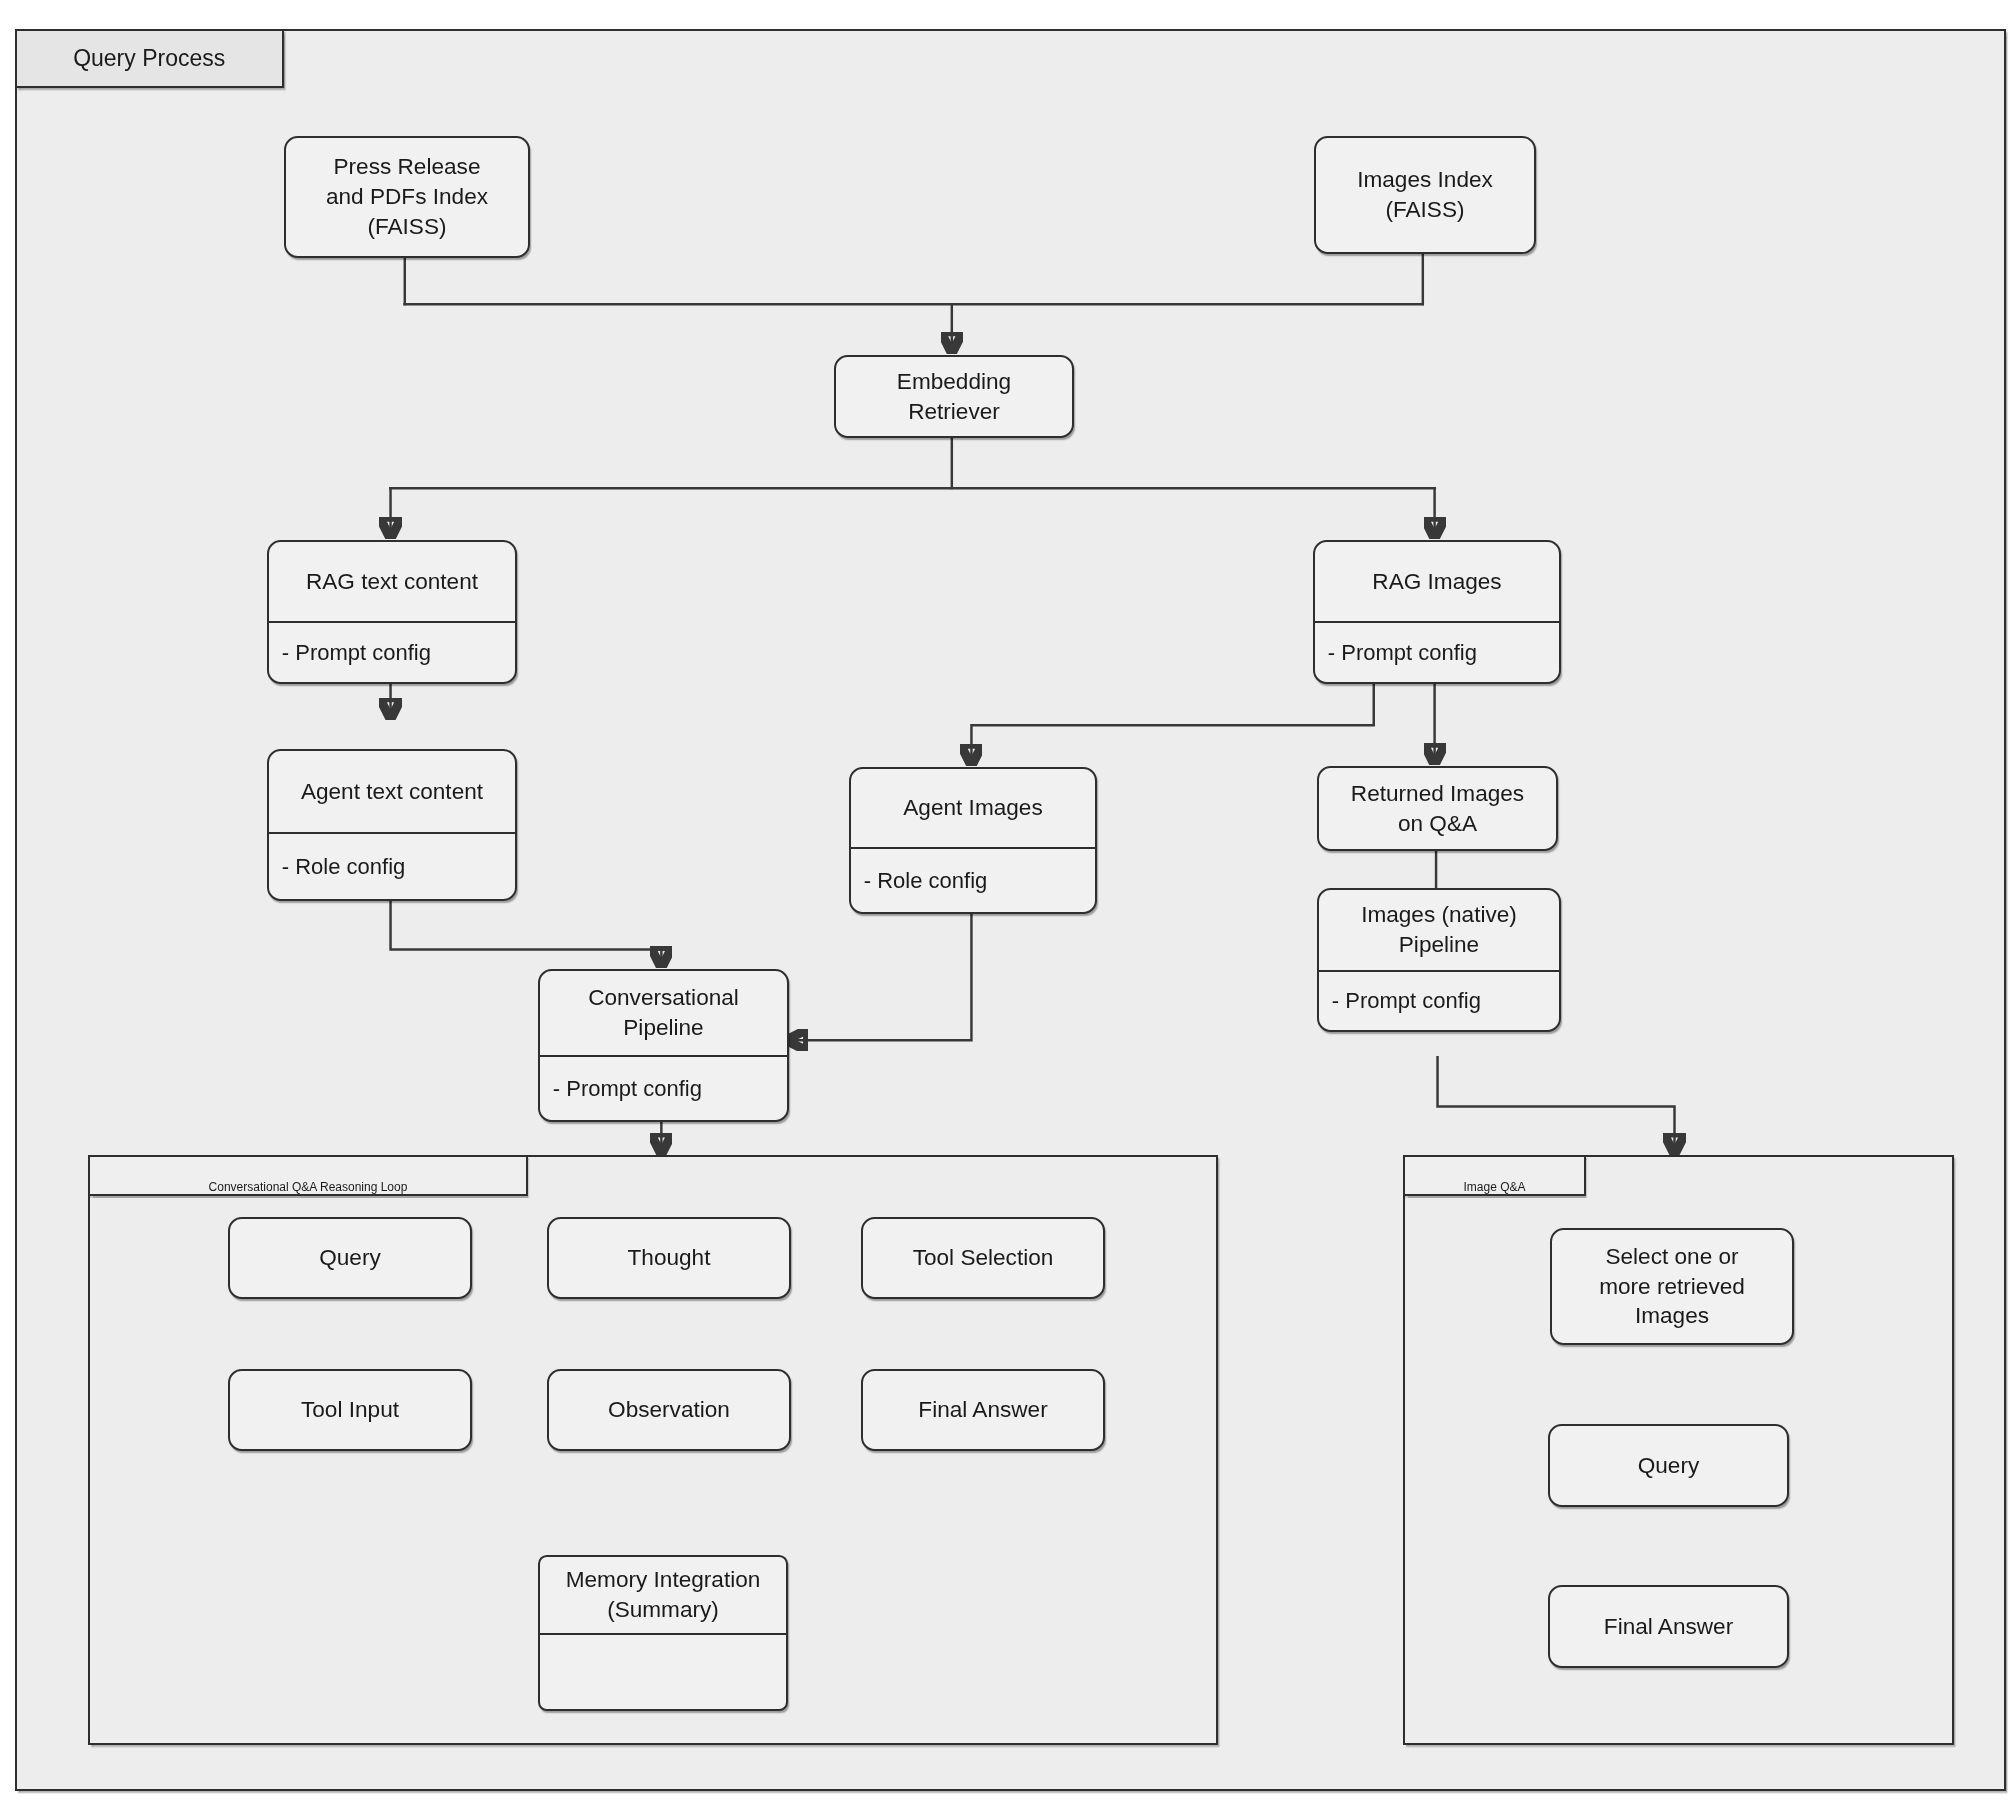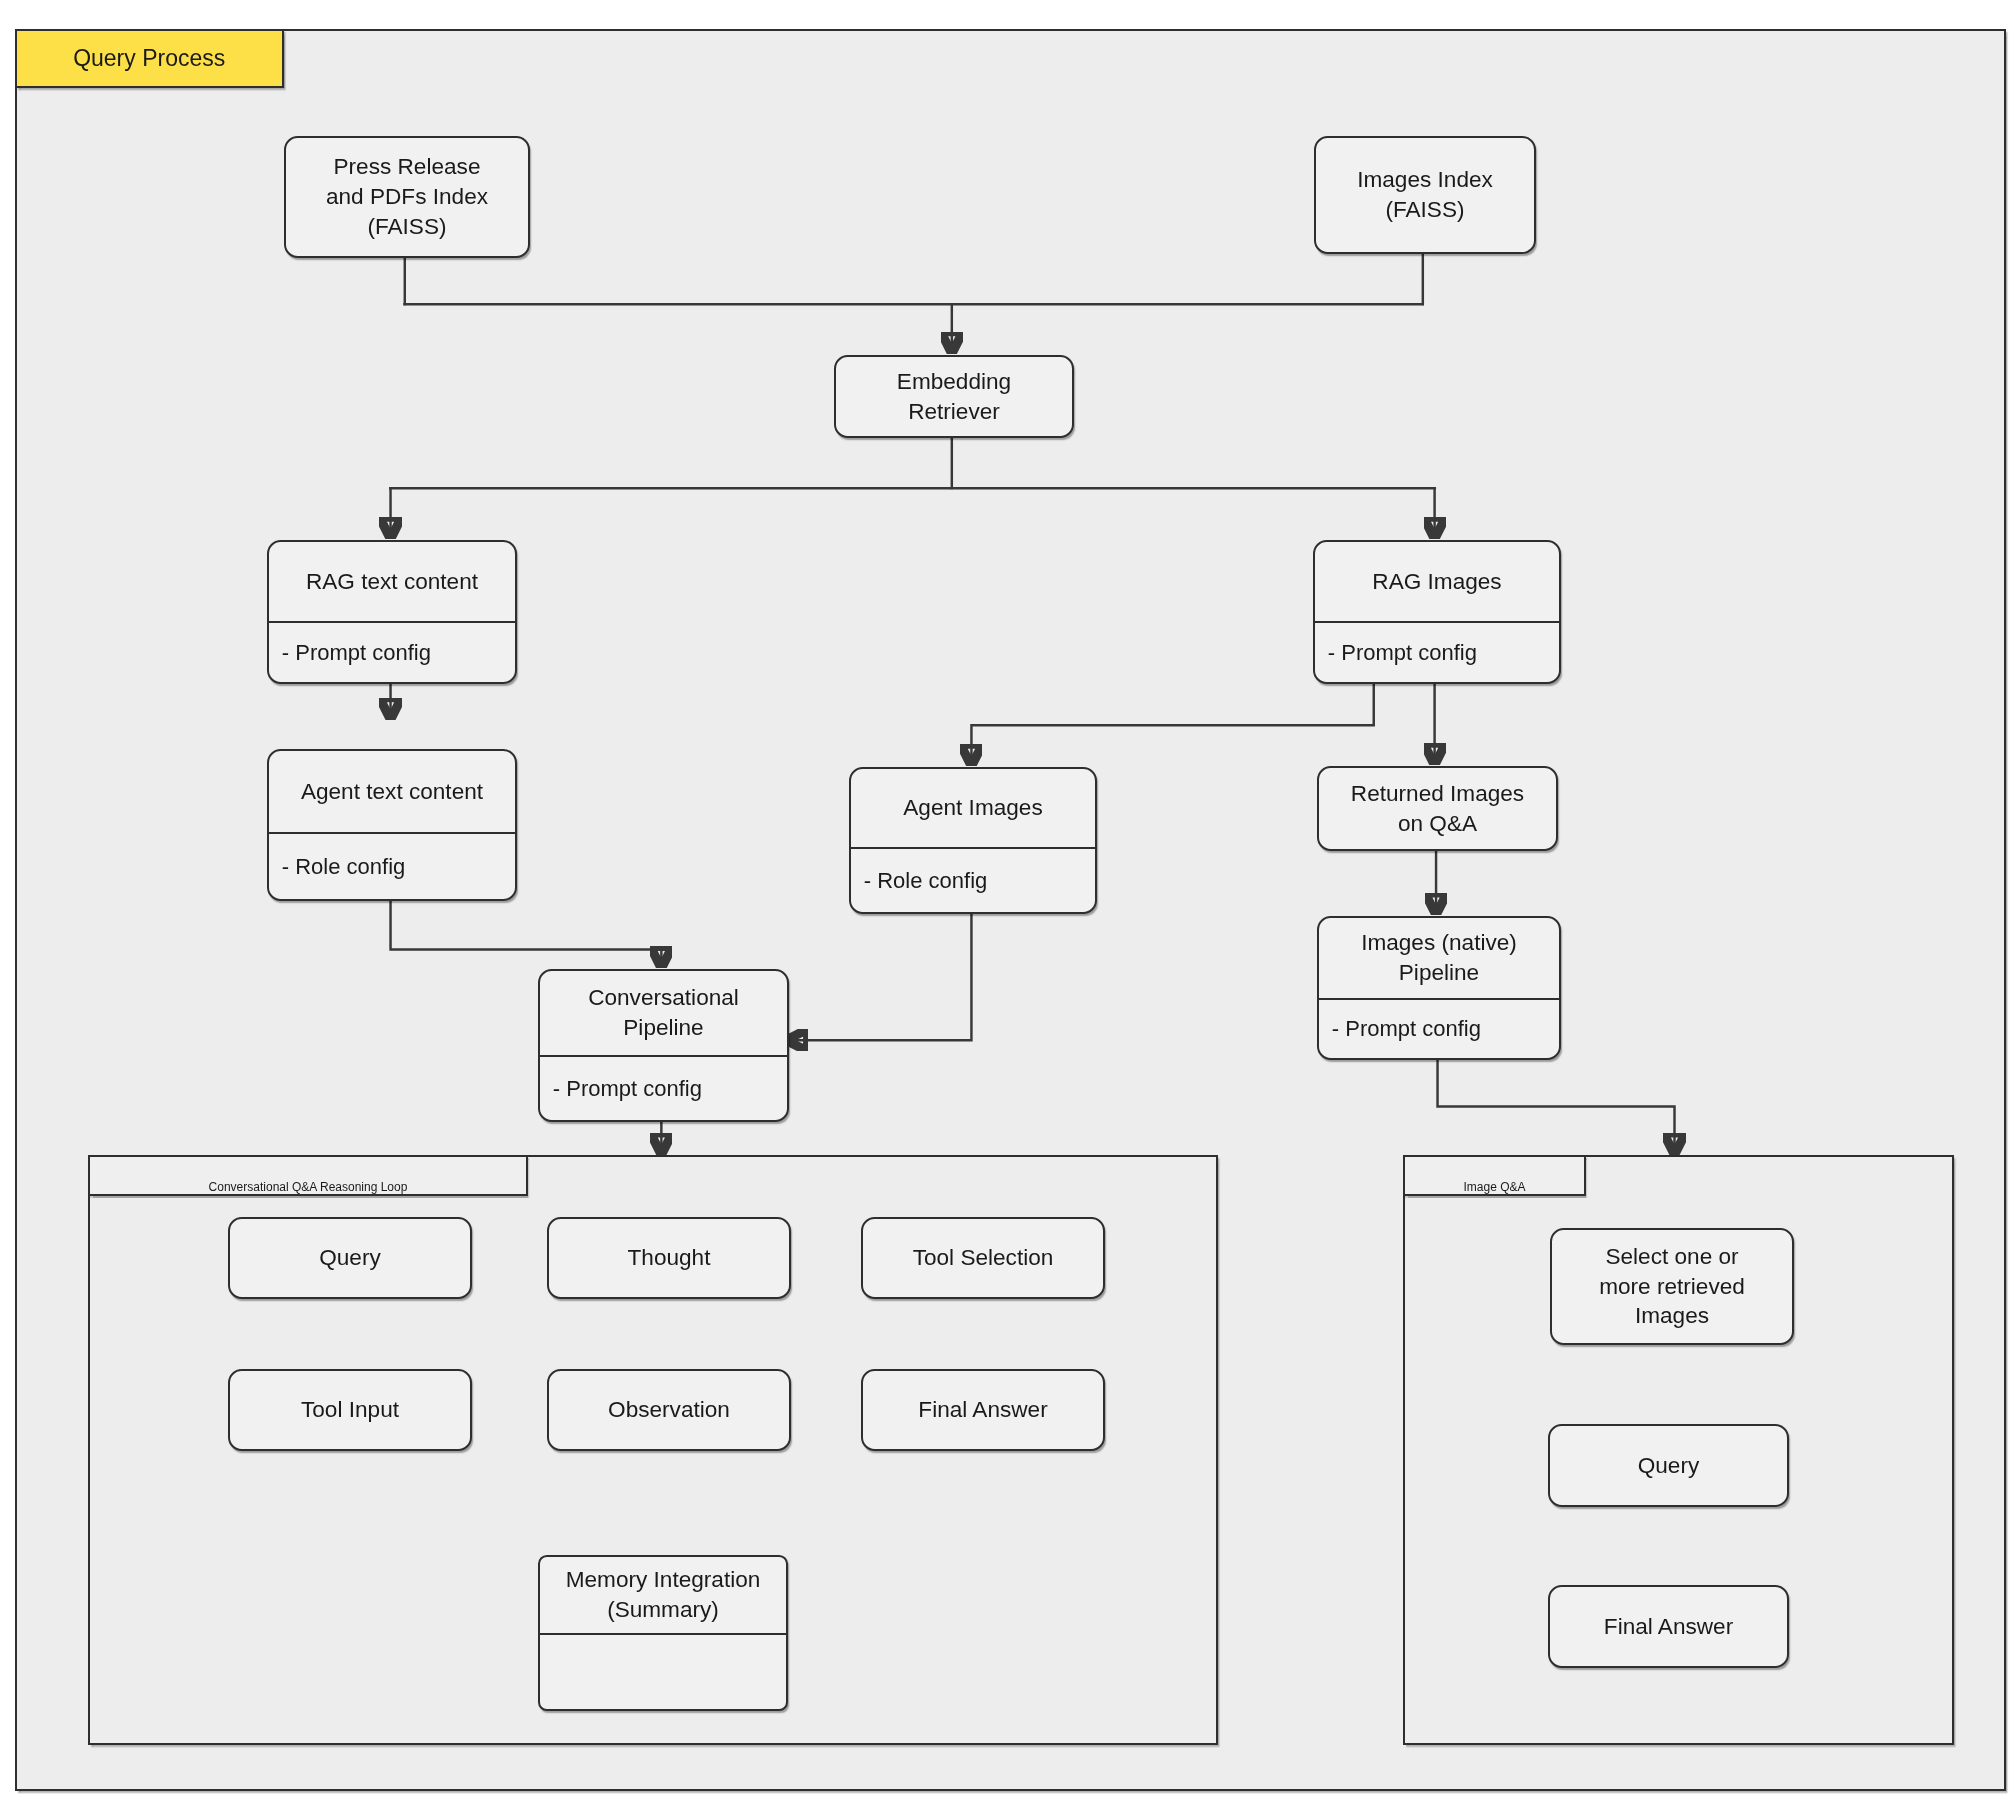--- a/index.html
+++ b/index.html
@@ -8,21 +8,21 @@
     font-family:"Liberation Sans", sans-serif; color:#1a1a1a;
     background:#ffffff; overflow:hidden;
   }
   #frame {
     position:absolute; left:14.7px; top:29px; width:1987px; height:1758px;
     background:#ededed; border:2.9px solid #2e2e2e;
     box-shadow:2px 2.5px 1.5px -0.5px rgba(0,0,0,0.35);
   }
   .titlebox {
     position:absolute; left:14.7px; top:29px; width:265px; height:55px;
-    background:#fde047; border:2.9px solid #2e2e2e;
+    background:#e5e5e5; border:2.9px solid #2e2e2e;
     display:flex; align-items:center; justify-content:center;
     font-size:23px; box-shadow:2px 2.5px 1.5px -0.5px rgba(0,0,0,0.35);
   }
   .group {
     position:absolute; background:#ededed; border:2.5px solid #2e2e2e;
     box-shadow:2px 2.5px 1.5px -0.5px rgba(0,0,0,0.3);
   }
   .group-label {
     position:absolute; background:#efefef; border:2.5px solid #2e2e2e;
     display:flex; align-items:flex-end; justify-content:center;
@@ -137,21 +137,21 @@
   <div class="node split" style="left:849px; top:767px; width:244px; height:143px;">
     <div class="ntitle" style="height:78px">Agent Images</div>
     <div class="nsub">- Role config</div>
   </div>
 
   <div class="node" style="left:1317px; top:766px; width:237px; height:81px;">
     <div class="nlabel multiline">Returned Images
 on Q&amp;A</div>
   </div>
 
-  <div class="node split" style="left:1317px; top:916px; width:240px; height:140px;">
+  <div class="node split" style="left:1317px; top:888px; width:240px; height:140px;">
     <div class="ntitle multiline" style="height:80px">Images (native)
 Pipeline</div>
     <div class="nsub">- Prompt config</div>
   </div>
 
   <div class="node split" style="left:538px; top:969px; width:247px; height:149px;">
     <div class="ntitle multiline" style="height:84px">Conversational
 Pipeline</div>
     <div class="nsub">- Prompt config</div>
   </div>

